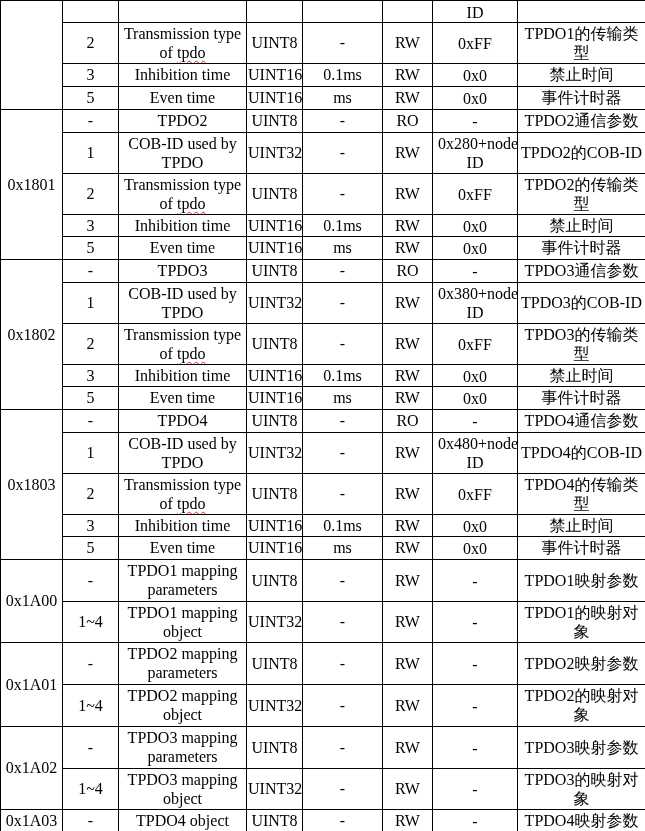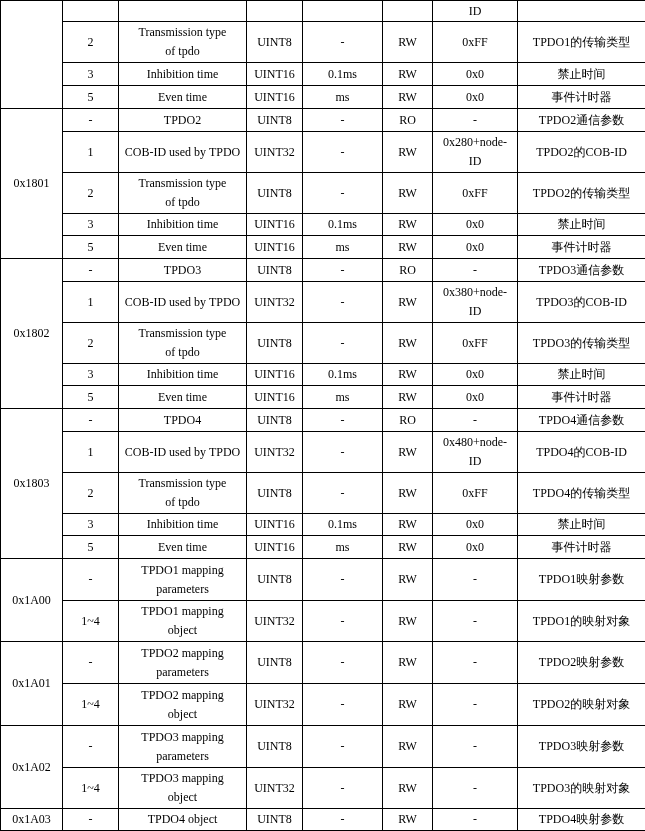--- a/index.html
+++ b/index.html
@@ -5,33 +5,34 @@
   html, body { margin: 0; padding: 0; background: #ffffff; }
   .page {
     width: 645px; height: 831px; overflow: hidden; background: #ffffff;
     position: relative;
   }
   table.od-table {
     border-collapse: collapse;
     table-layout: fixed;
     width: 645px;
     font-family: "Liberation Serif", "DejaVu Serif", serif;
-    font-size: 12px;
+    font-size: 16px;
     color: #000000;
   }
   table.od-table td {
     border: 1px solid #000000;
     text-align: center;
     vertical-align: middle;
     padding: 0 1px;
     line-height: 19px;
     overflow: hidden;
   }
   .name-line { line-height: 19px; }
   .squig {
+    text-decoration: underline;
     text-decoration-style: wavy;
     text-decoration-color: #e02020;
     text-decoration-thickness: 1px;
     text-underline-offset: 2px;
   }
   .defspan {
     display: inline-block;
     max-width: 74px;
     vertical-align: middle;
   }

